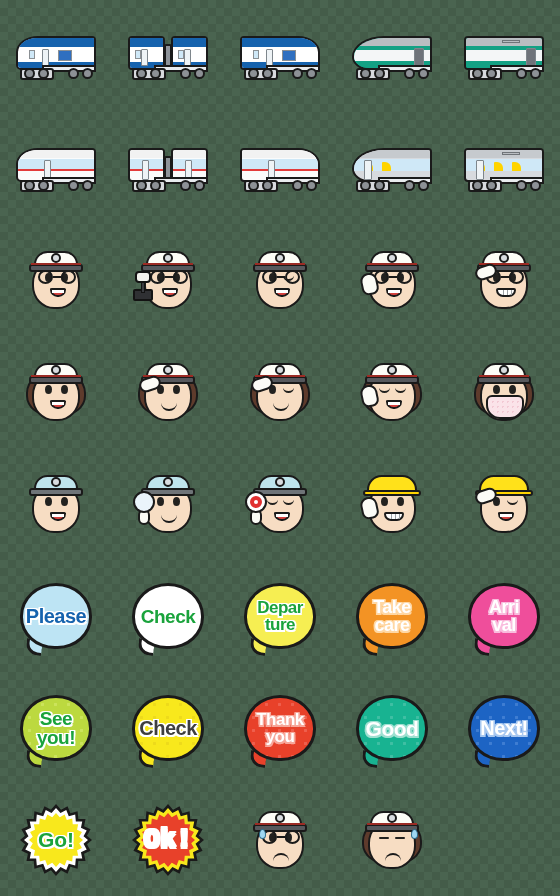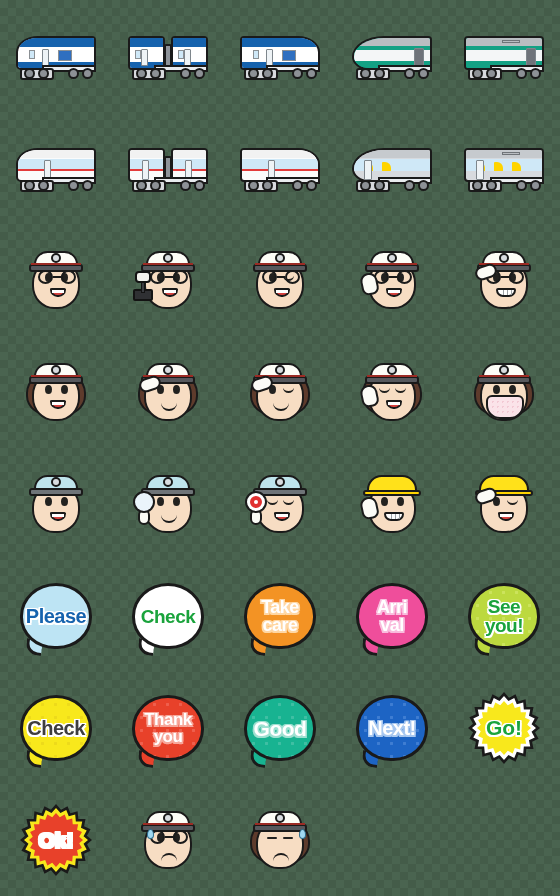--- a/index.html
+++ b/index.html
@@ -738,20 +738,33 @@
           <div class="bub">
             <div class="tail" style="background: rgb(255, 255, 255);"></div>
             <div class="blob" style="background: rgb(255, 255, 255);">
               <div class="txt" style="color: rgb(26, 163, 60); font-size: 19px; text-shadow: rgb(255, 255, 255) -1.5px 0px, rgb(255, 255, 255) 1.5px 0px, rgb(255, 255, 255) 0px -1.5px, rgb(255, 255, 255) 0px 1.5px, rgb(255, 255, 255) -1.5px -1.5px, rgb(255, 255, 255) 1.5px 1.5px, rgb(255, 255, 255) 1.5px -1.5px, rgb(255, 255, 255) -1.5px 1.5px;">
                 <span class="l1">Check</span>
               </div>
             </div>
           </div>
         </div>
       </div>
+      <div class="cell" title="Departure speech bubble">
+        <div class="art">
+          <div class="bub">
+            <div class="tail" style="background: rgb(246, 238, 82);"></div>
+            <div class="blob" style="background: rgb(246, 238, 82);">
+              <div class="txt" style="color: rgb(26, 163, 60); font-size: 17px; text-shadow: rgb(255, 255, 255) -1.5px 0px, rgb(255, 255, 255) 1.5px 0px, rgb(255, 255, 255) 0px -1.5px, rgb(255, 255, 255) 0px 1.5px, rgb(255, 255, 255) -1.5px -1.5px, rgb(255, 255, 255) 1.5px 1.5px, rgb(255, 255, 255) 1.5px -1.5px, rgb(255, 255, 255) -1.5px 1.5px;">
+                <span class="l1">Depar</span>
+                <span class="l2">ture</span>
+              </div>
+            </div>
+          </div>
+        </div>
+      </div>
       <div class="cell" title="Take care speech bubble">
         <div class="art">
           <div class="bub">
             <div class="tail" style="background: rgb(243, 147, 36);"></div>
             <div class="blob" style="background: rgb(243, 147, 36);">
               <div class="txt" style="color: rgb(255, 255, 255); font-size: 18px; text-shadow: rgb(255, 216, 165) -1.5px 0px, rgb(255, 216, 165) 1.5px 0px, rgb(255, 216, 165) 0px -1.5px, rgb(255, 216, 165) 0px 1.5px, rgb(255, 216, 165) -1.5px -1.5px, rgb(255, 216, 165) 1.5px 1.5px, rgb(255, 216, 165) 1.5px -1.5px, rgb(255, 216, 165) -1.5px 1.5px;">
                 <span class="l1">Take</span>
                 <span class="l2">care</span>
               </div>
             </div>
@@ -847,21 +860,21 @@
             <div class="txt" style="color: rgb(26, 163, 60); font-size: 21px; text-shadow: rgb(255, 255, 255) -1.5px 0px, rgb(255, 255, 255) 1.5px 0px, rgb(255, 255, 255) 0px -1.5px, rgb(255, 255, 255) 0px 1.5px, rgb(255, 255, 255) -1.5px -1.5px, rgb(255, 255, 255) 1.5px 1.5px, rgb(255, 255, 255) 1.5px -1.5px, rgb(255, 255, 255) -1.5px 1.5px;">Go!</div>
           </div>
         </div>
       </div>
       <div class="cell" title="Ok! starburst badge">
         <div class="art">
           <div class="badge-star">
             <div class="starburst outer"></div>
             <div class="starburst mid" style="background: rgb(248, 232, 28);"></div>
             <div class="starburst inner" style="background: rgb(232, 65, 42);"></div>
-            <div class="txt" style="color: rgb(255, 255, 255); font-size: 21px; text-shadow: rgb(255, 255, 255) -1.5px 0px, rgb(255, 255, 255) 1.5px 0px, rgb(255, 255, 255) 0px -1.5px, rgb(255, 255, 255) 0px 1.5px, rgb(255, 255, 255) -1.5px -1.5px, rgb(255, 255, 255) 1.5px 1.5px, rgb(255, 255, 255) 1.5px -1.5px, rgb(255, 255, 255) -1.5px 1.5px;">Ok!</div>
+            <div class="txt" style="color: rgb(255, 255, 255); font-size: 27px; text-shadow: rgb(255, 255, 255) -1.5px 0px, rgb(255, 255, 255) 1.5px 0px, rgb(255, 255, 255) 0px -1.5px, rgb(255, 255, 255) 0px 1.5px, rgb(255, 255, 255) -1.5px -1.5px, rgb(255, 255, 255) 1.5px 1.5px, rgb(255, 255, 255) 1.5px -1.5px, rgb(255, 255, 255) -1.5px 1.5px; font-family: Liberation Mono, monospace;">Ok!</div>
           </div>
         </div>
       </div>
       <div class="cell" title="Male conductor with glasses looking troubled with sweat drop">
         <div class="art">
           <div class="face">
             <div class="head"></div>
             <div class="eye l"></div>
             <div class="eye r"></div>
             <div class="glasses">

